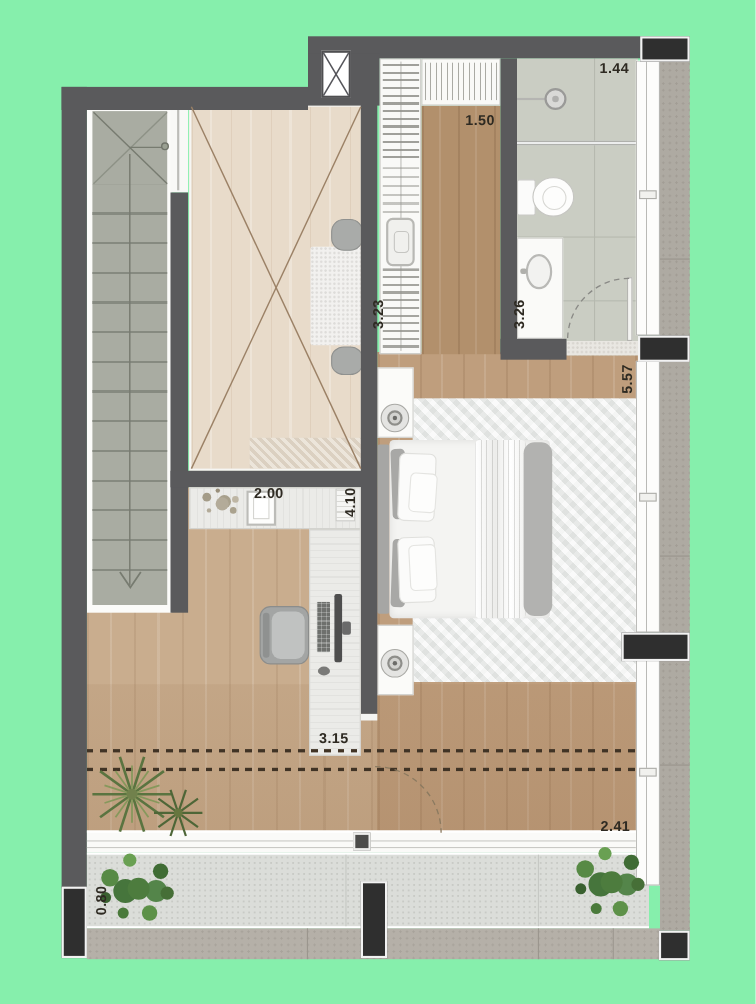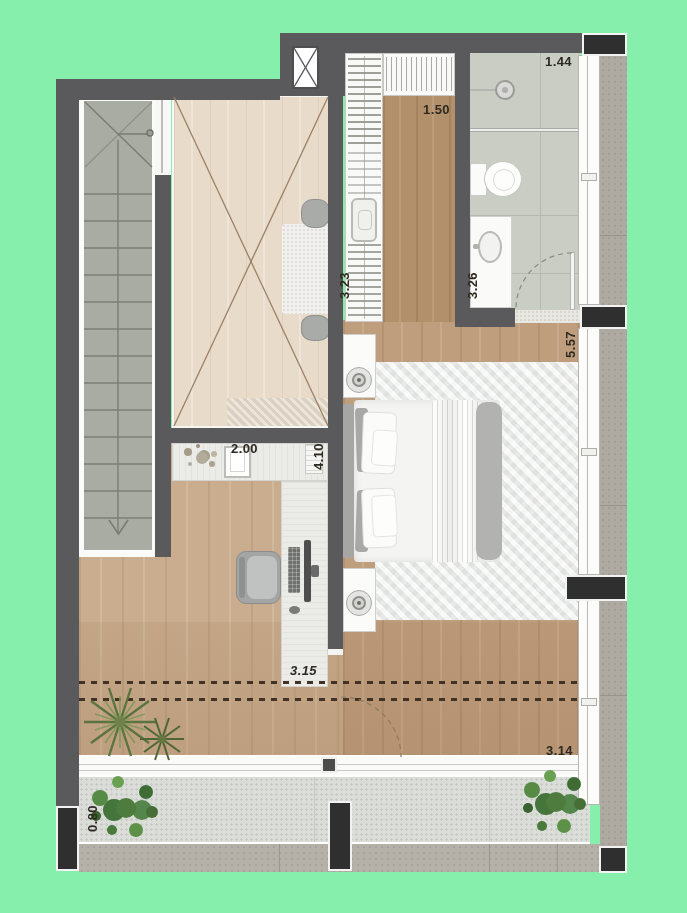--- a/index.html
+++ b/index.html
@@ -257,17 +257,17 @@
     <path d="M341 697 A60 60 0 0 1 401 757" stroke="#8b7a60" stroke-width="1.2" fill="none" stroke-dasharray="5 4"></path>
   </svg>
 
   <div class="hlabel" style="left:545px;top:54px;">1.44</div>
   <div class="hlabel" style="left:423px;top:102px;text-align:center;">1.50</div>
   <div class="vlabel" style="left:336px;top:266px;height:40px;">3.23</div>
   <div class="vlabel" style="left:464px;top:266px;height:40px;">3.26</div>
   <div class="vlabel" style="left:562px;top:324px;height:42px;">5.57</div>
   <div class="hlabel" style="left:188px;top:441px;margin-left:43px;">2.00</div>
   <div class="vlabel" style="left:310px;top:439px;height:36px;">4.10</div>
-  <div class="hlabel" style="left:290px;top:663px;font-style:italic;">3.15</div>
-  <div class="hlabel" style="left:546px;top:743px;">3.14</div>
+  <div class="hlabel" style="left:290px;top:663px;">3.15</div>
+  <div class="hlabel" style="left:546px;top:743px;">2.41</div>
   <div class="vlabel" style="left:84px;top:792px;height:54px;">0.80</div>
 
 </div>
 
 </body></html>

